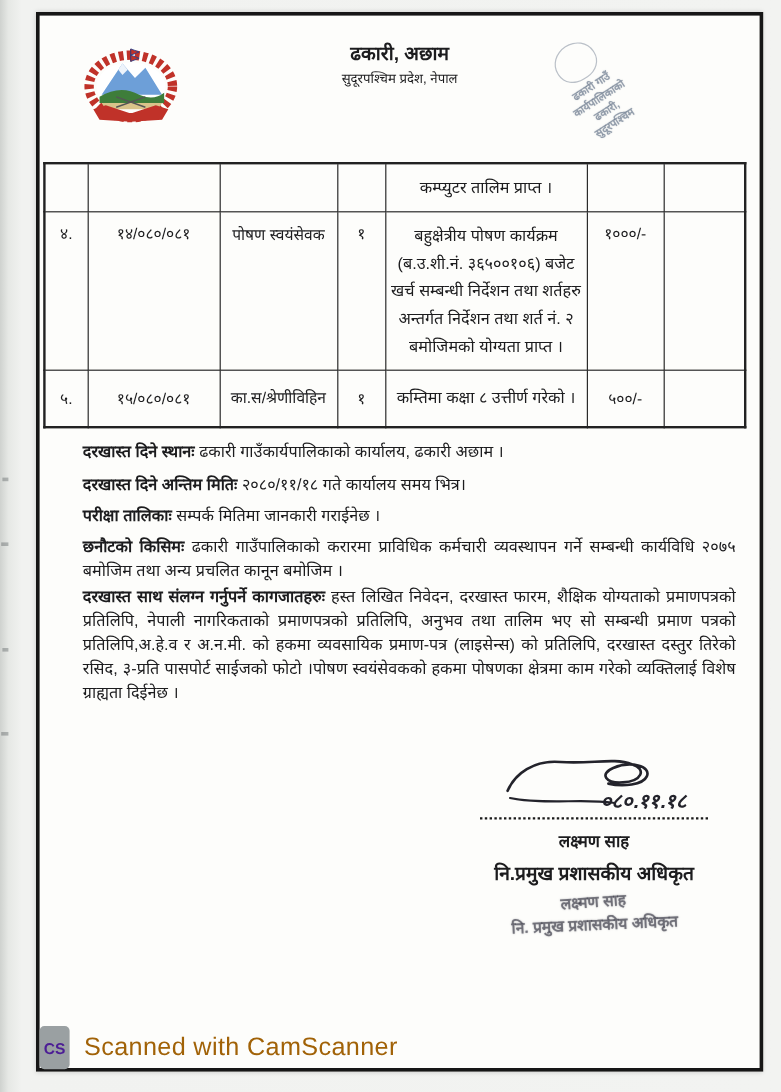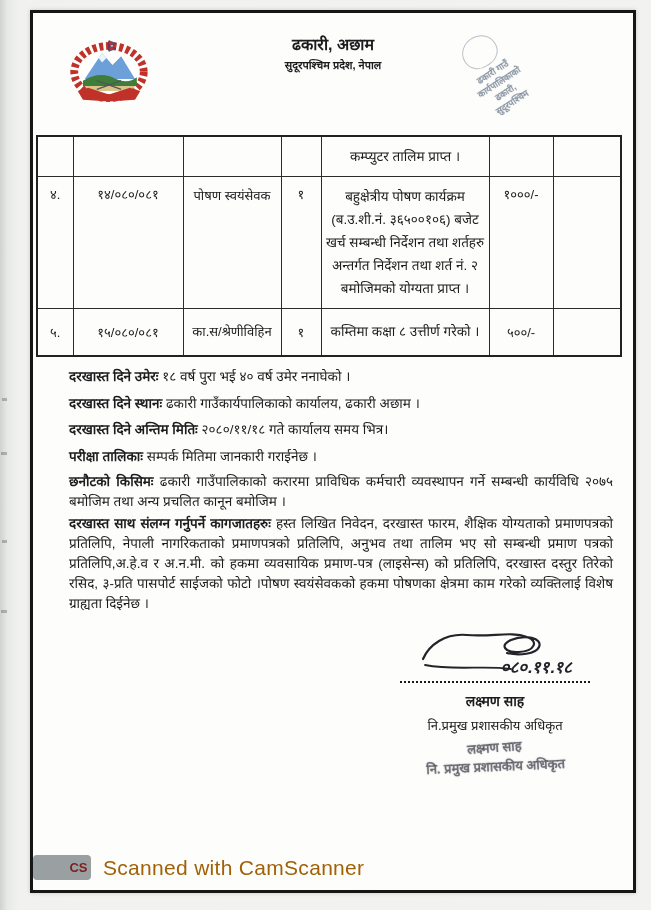--- a/index.html
+++ b/index.html
@@ -14,21 +14,21 @@
     border:3px solid #161616;background:#fdfdfb;
     box-shadow:0 0 4px rgba(0,0,0,.18);
   }
   
   .letterhead{position:absolute;left:0;top:0;width:100%;height:120px;}
   .logo{position:absolute;left:32px;top:26px;width:88px;height:66px;}
   .head-text{position:absolute;left:90px;right:90px;top:18px;text-align:center;}
   .head-muni{font-size:17px;font-weight:bold;letter-spacing:.2px;}
   .head-office{font-size:27px;font-weight:bold;margin-top:1px;letter-spacing:.2px;}
   .head-addr{font-size:16px;font-weight:bold;margin-top:2px;}
-  .head-prov{font-size:11px;font-weight:bold;margin-top:2px;}
+  .head-prov{font-size:11px;font-weight:normal;margin-top:2px;}
   .stamp-top{
     position:absolute;left:390px;top:16px;width:160px;height:118px;
     transform:rotate(-33deg);text-align:center;
     color:rgba(104,118,138,.6);font-weight:bold;pointer-events:none;
   }
   .stamp-top .st-emblem{
     width:34px;height:30px;margin:0 auto 2px auto;border:1px solid rgba(104,118,138,.45);
     border-radius:50% 50% 45% 45%;
   }
   .stamp-top .st-line{font-size:9px;line-height:12px;white-space:nowrap;text-shadow:0 0 1px rgba(104,118,138,.35);}
@@ -56,33 +56,33 @@
   }
   .dline{line-height:26.5px;}
   .dpara{line-height:20px;text-align:justify;margin-top:2px;}
   .dlabel{font-weight:bold;}
   
   .sigblock{position:absolute;right:18px;top:612px;width:240px;text-align:center;}
   .sig-art{position:relative;height:56px;}
   .sig-svg{position:absolute;right:10px;top:0;}
   .sig-dots{width:190px;margin:0 auto;border-bottom:2.5px dotted #1a1a1a;height:0;}
   .sig-name{font-size:14px;font-weight:bold;margin-top:8px;}
-  .sig-title{font-size:13px;font-weight:normal;margin-top:6px;}
+  .sig-title{font-size:16px;font-weight:bold;margin-top:6px;}
   .sig-stamp{
     margin-top:4px;transform:rotate(-4deg);
     color:rgba(62,62,74,.55);text-shadow:0 0 1.2px rgba(62,62,74,.5);
     font-weight:bold;
   }
   .sig-stamp .ss-name{font-size:13px;}
   .sig-stamp .ss-title{font-size:13px;margin-top:1px;transform:rotate(1.5deg);}
   
   .camscanner{position:absolute;left:33px;top:855px;display:flex;align-items:center;z-index:5;}
   .cs-icon{
-    width:25px;height:25px;border-radius:4px;background:#9aa0a2;
-    color:#7f1d1d;font-weight:bold;font-size:13px;display:flex;align-items:center;justify-content:center;padding-left:33px;
+    width:25px;height:36px;border-radius:4px;background:#9aa0a2;
+    color:#4c1d95;font-weight:bold;font-size:13px;display:flex;align-items:center;justify-content:center;
   }
   .cs-text{margin-left:12px;font-size:21px;color:#a16207;letter-spacing:.3px;}
   
   .smudge{position:absolute;background:rgba(70,75,78,.35);}
 </style>
 </head>
 <body>
 
 <div class="page">
 
@@ -155,24 +155,20 @@
       <td>१</td>
       <td class="qual">कम्तिमा कक्षा ८ उत्तीर्ण गरेको ।</td>
       <td>५००/-</td>
       <td></td>
     </tr>
   </tbody>
     </table>
 
   <div class="details">
     <div class="dline">
-      <span class="dlabel">दरखास्त दिने उमेरः</span>
-      <span>१८ वर्ष पुरा भई ४० वर्ष उमेर ननाघेको ।</span>
-    </div>
-    <div class="dline">
       <span class="dlabel">दरखास्त दिने स्थानः</span>
       <span>ढकारी गाउँकार्यपालिकाको कार्यालय, ढकारी अछाम ।</span>
     </div>
     <div class="dline">
       <span class="dlabel">दरखास्त दिने अन्तिम मितिः</span>
       <span>२०८०/११/१८ गते कार्यालय समय भित्र।</span>
     </div>
     <div class="dline">
       <span class="dlabel">परीक्षा तालिकाः</span>
       <span>सम्पर्क मितिमा जानकारी गराईनेछ ।</span>

